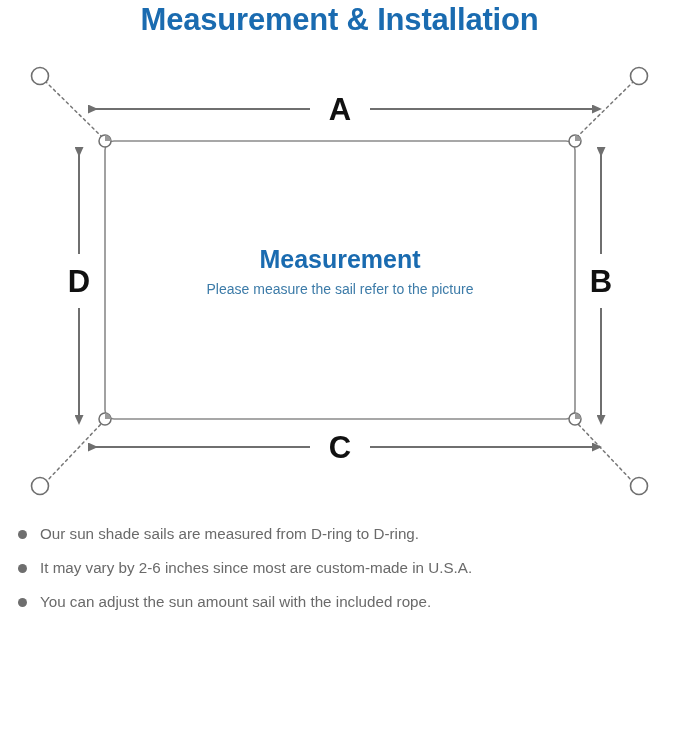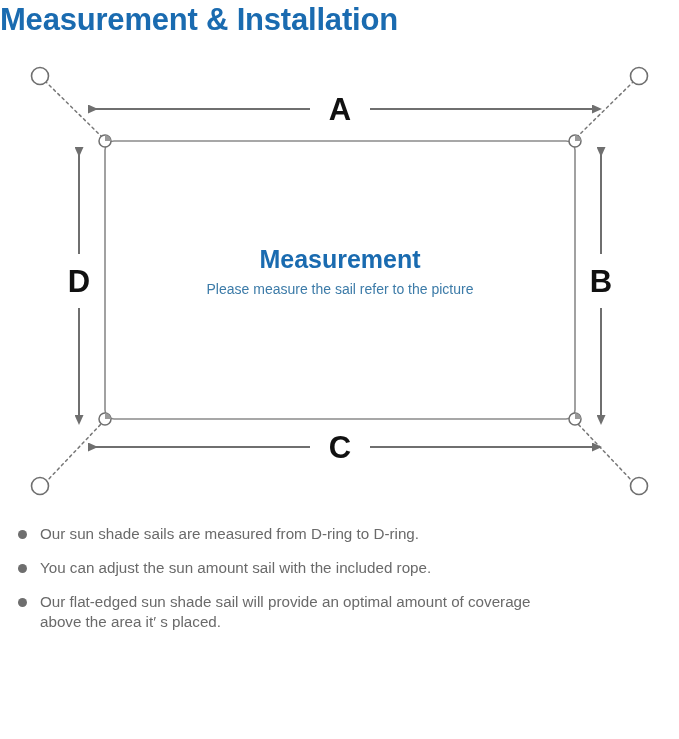--- a/index.html
+++ b/index.html
@@ -25,21 +25,21 @@
   }
 
   
   #title {
     position: absolute;
     left: 0;
     top: 0;
     width: 679px;
     height: 44px;
     line-height: 40px;
-    text-align: left;
+    text-align: center;
     font-size: 31px;
     font-weight: bold;
     color: #1a6bb0;
     letter-spacing: -0.2px;
     font-family: "Liberation Sans", "DejaVu Sans", sans-serif;
     white-space: nowrap;
   }
 
   
   #diagram-wrap {
@@ -185,27 +185,27 @@
     </svg>
   </div>
 
   <div id="notes">
 
     <div class="note-item">
       <span class="note-bullet"></span>
       <span class="note-text">Our sun shade sails are measured from D-ring to D-ring.</span>
     </div>
 
+    <div class="note-item">
+      <span class="note-bullet"></span>
+      <span class="note-text">It may vary by 2-6 inches since most are custom-made in U.S.A.</span>
+    </div>
 
 
     <div class="note-item">
       <span class="note-bullet"></span>
       <span class="note-text">You can adjust the sun amount sail with the included rope.</span>
     </div>
 
-    <div class="note-item">
-      <span class="note-bullet"></span>
-      <span class="note-text">Our flat-edged sun shade sail will provide an optimal amount of coverage above the area it′ s placed.</span>
-    </div>
 
   </div>
 
 </div>
 
 </body></html>

